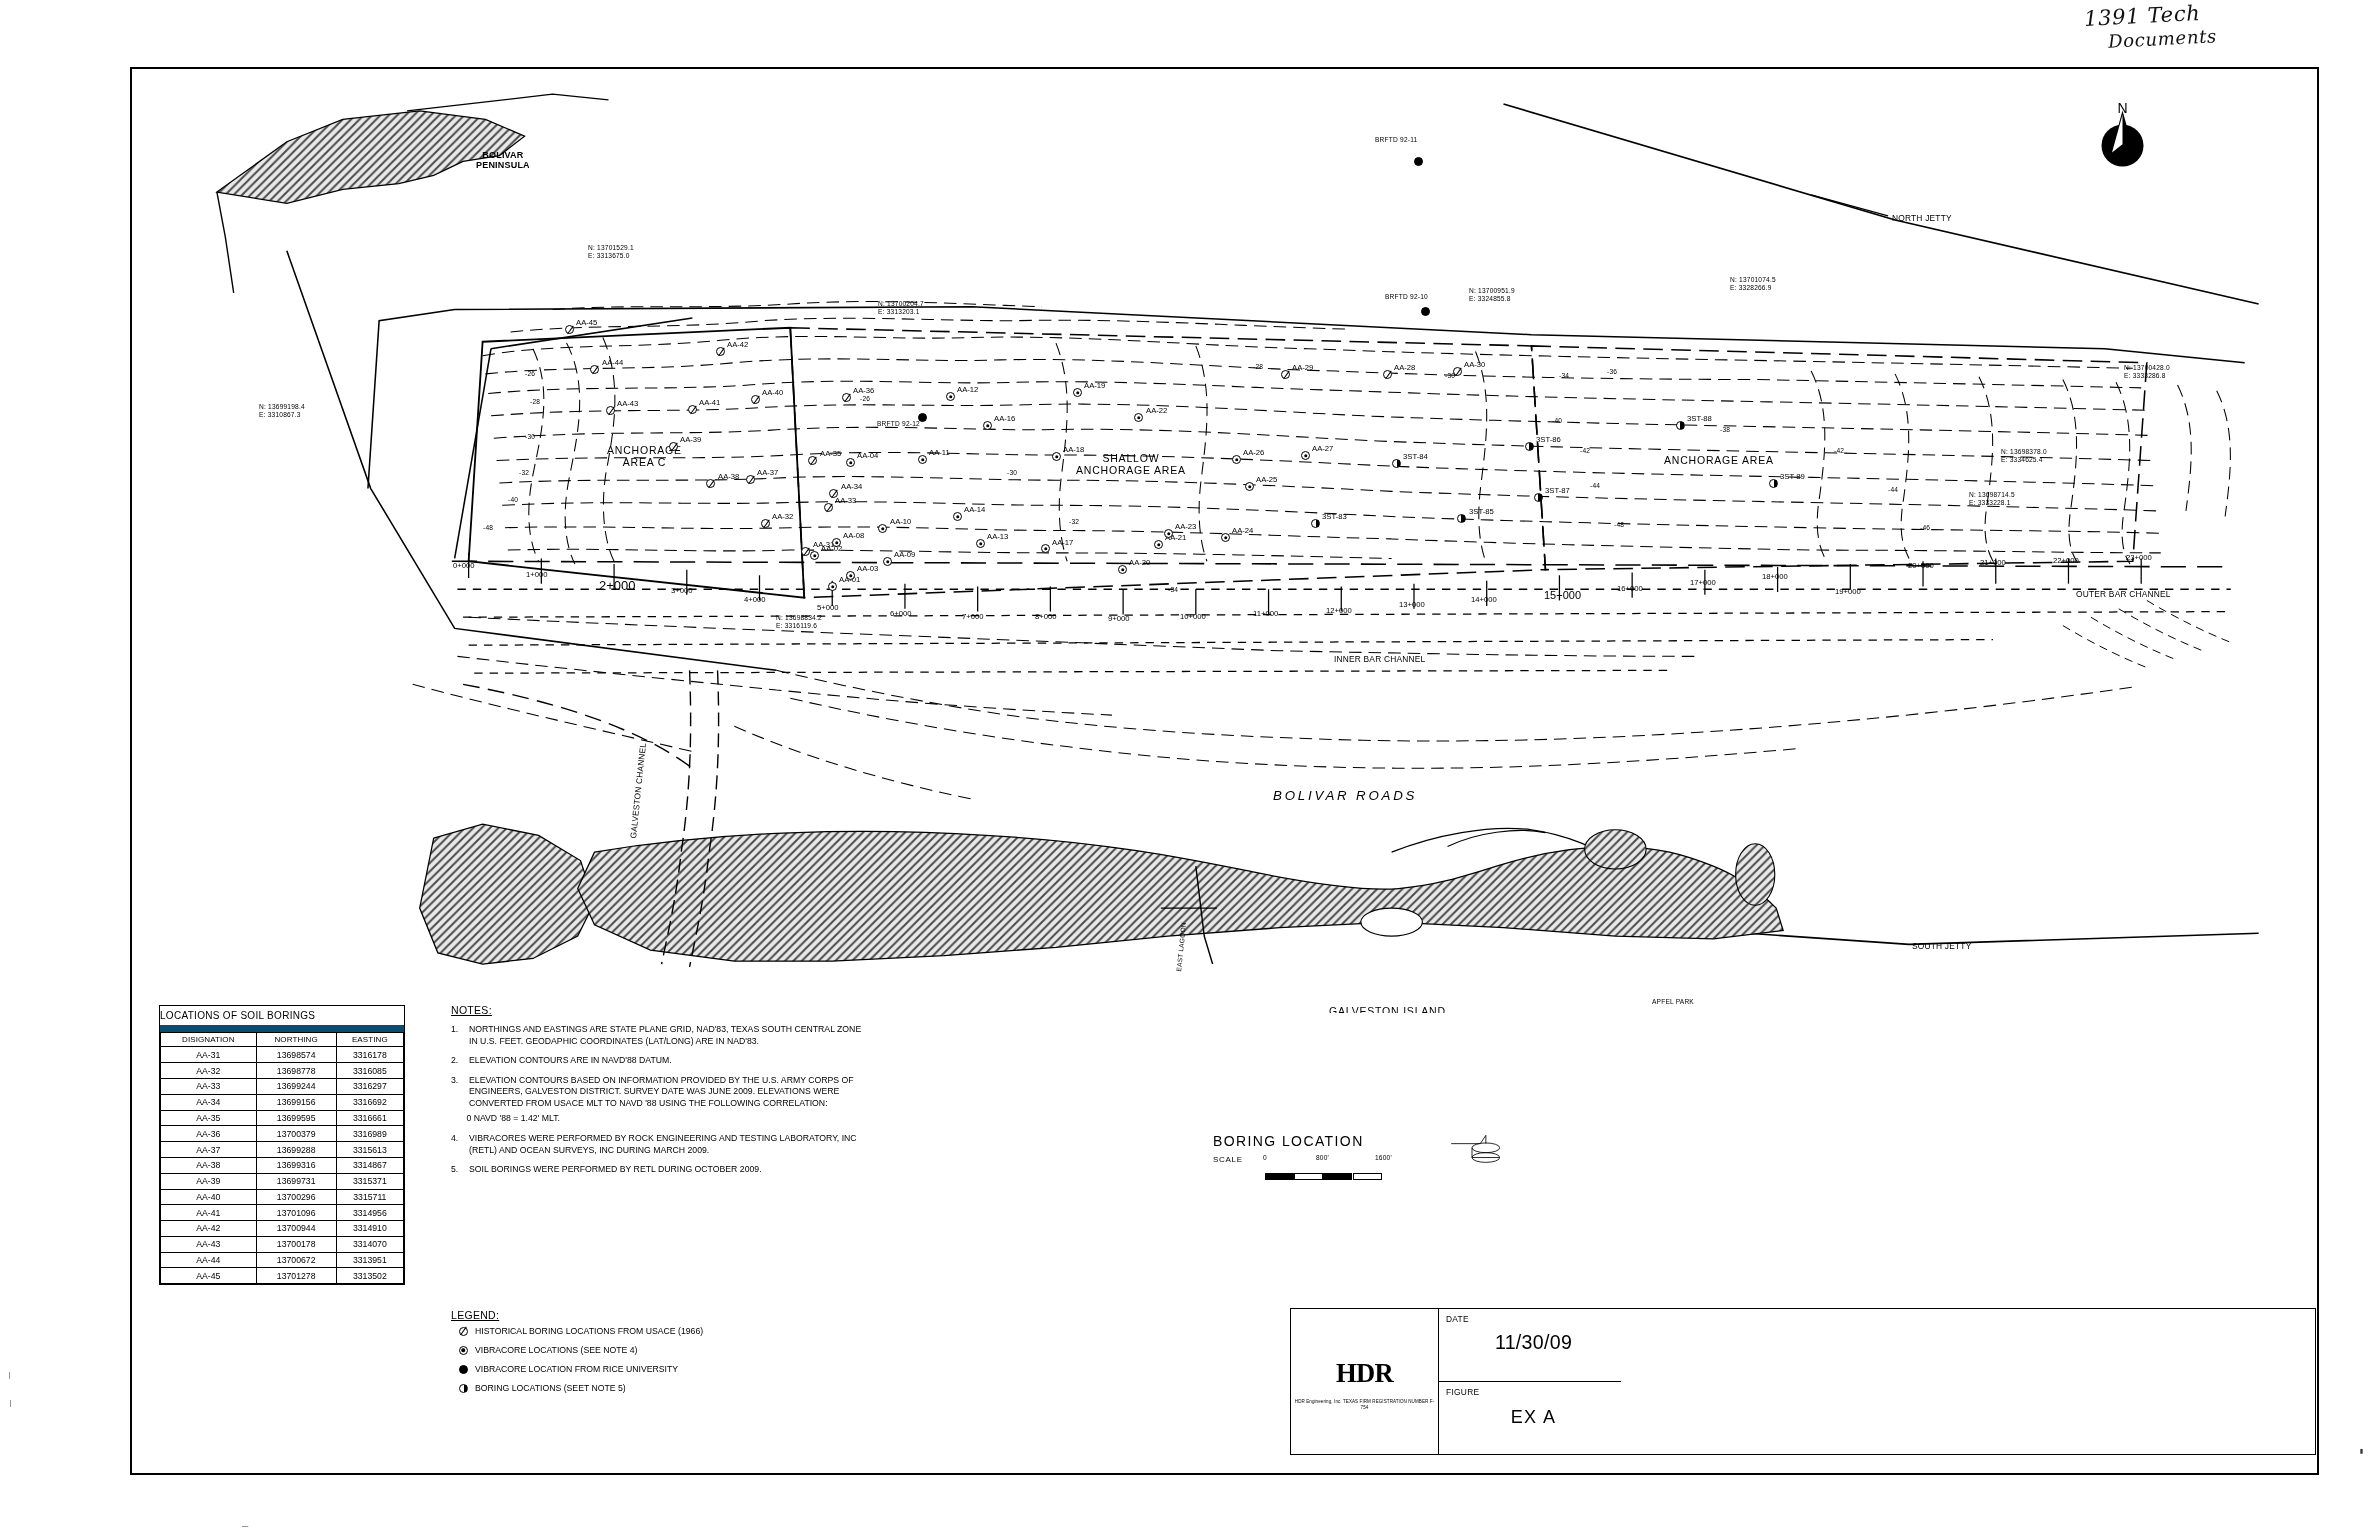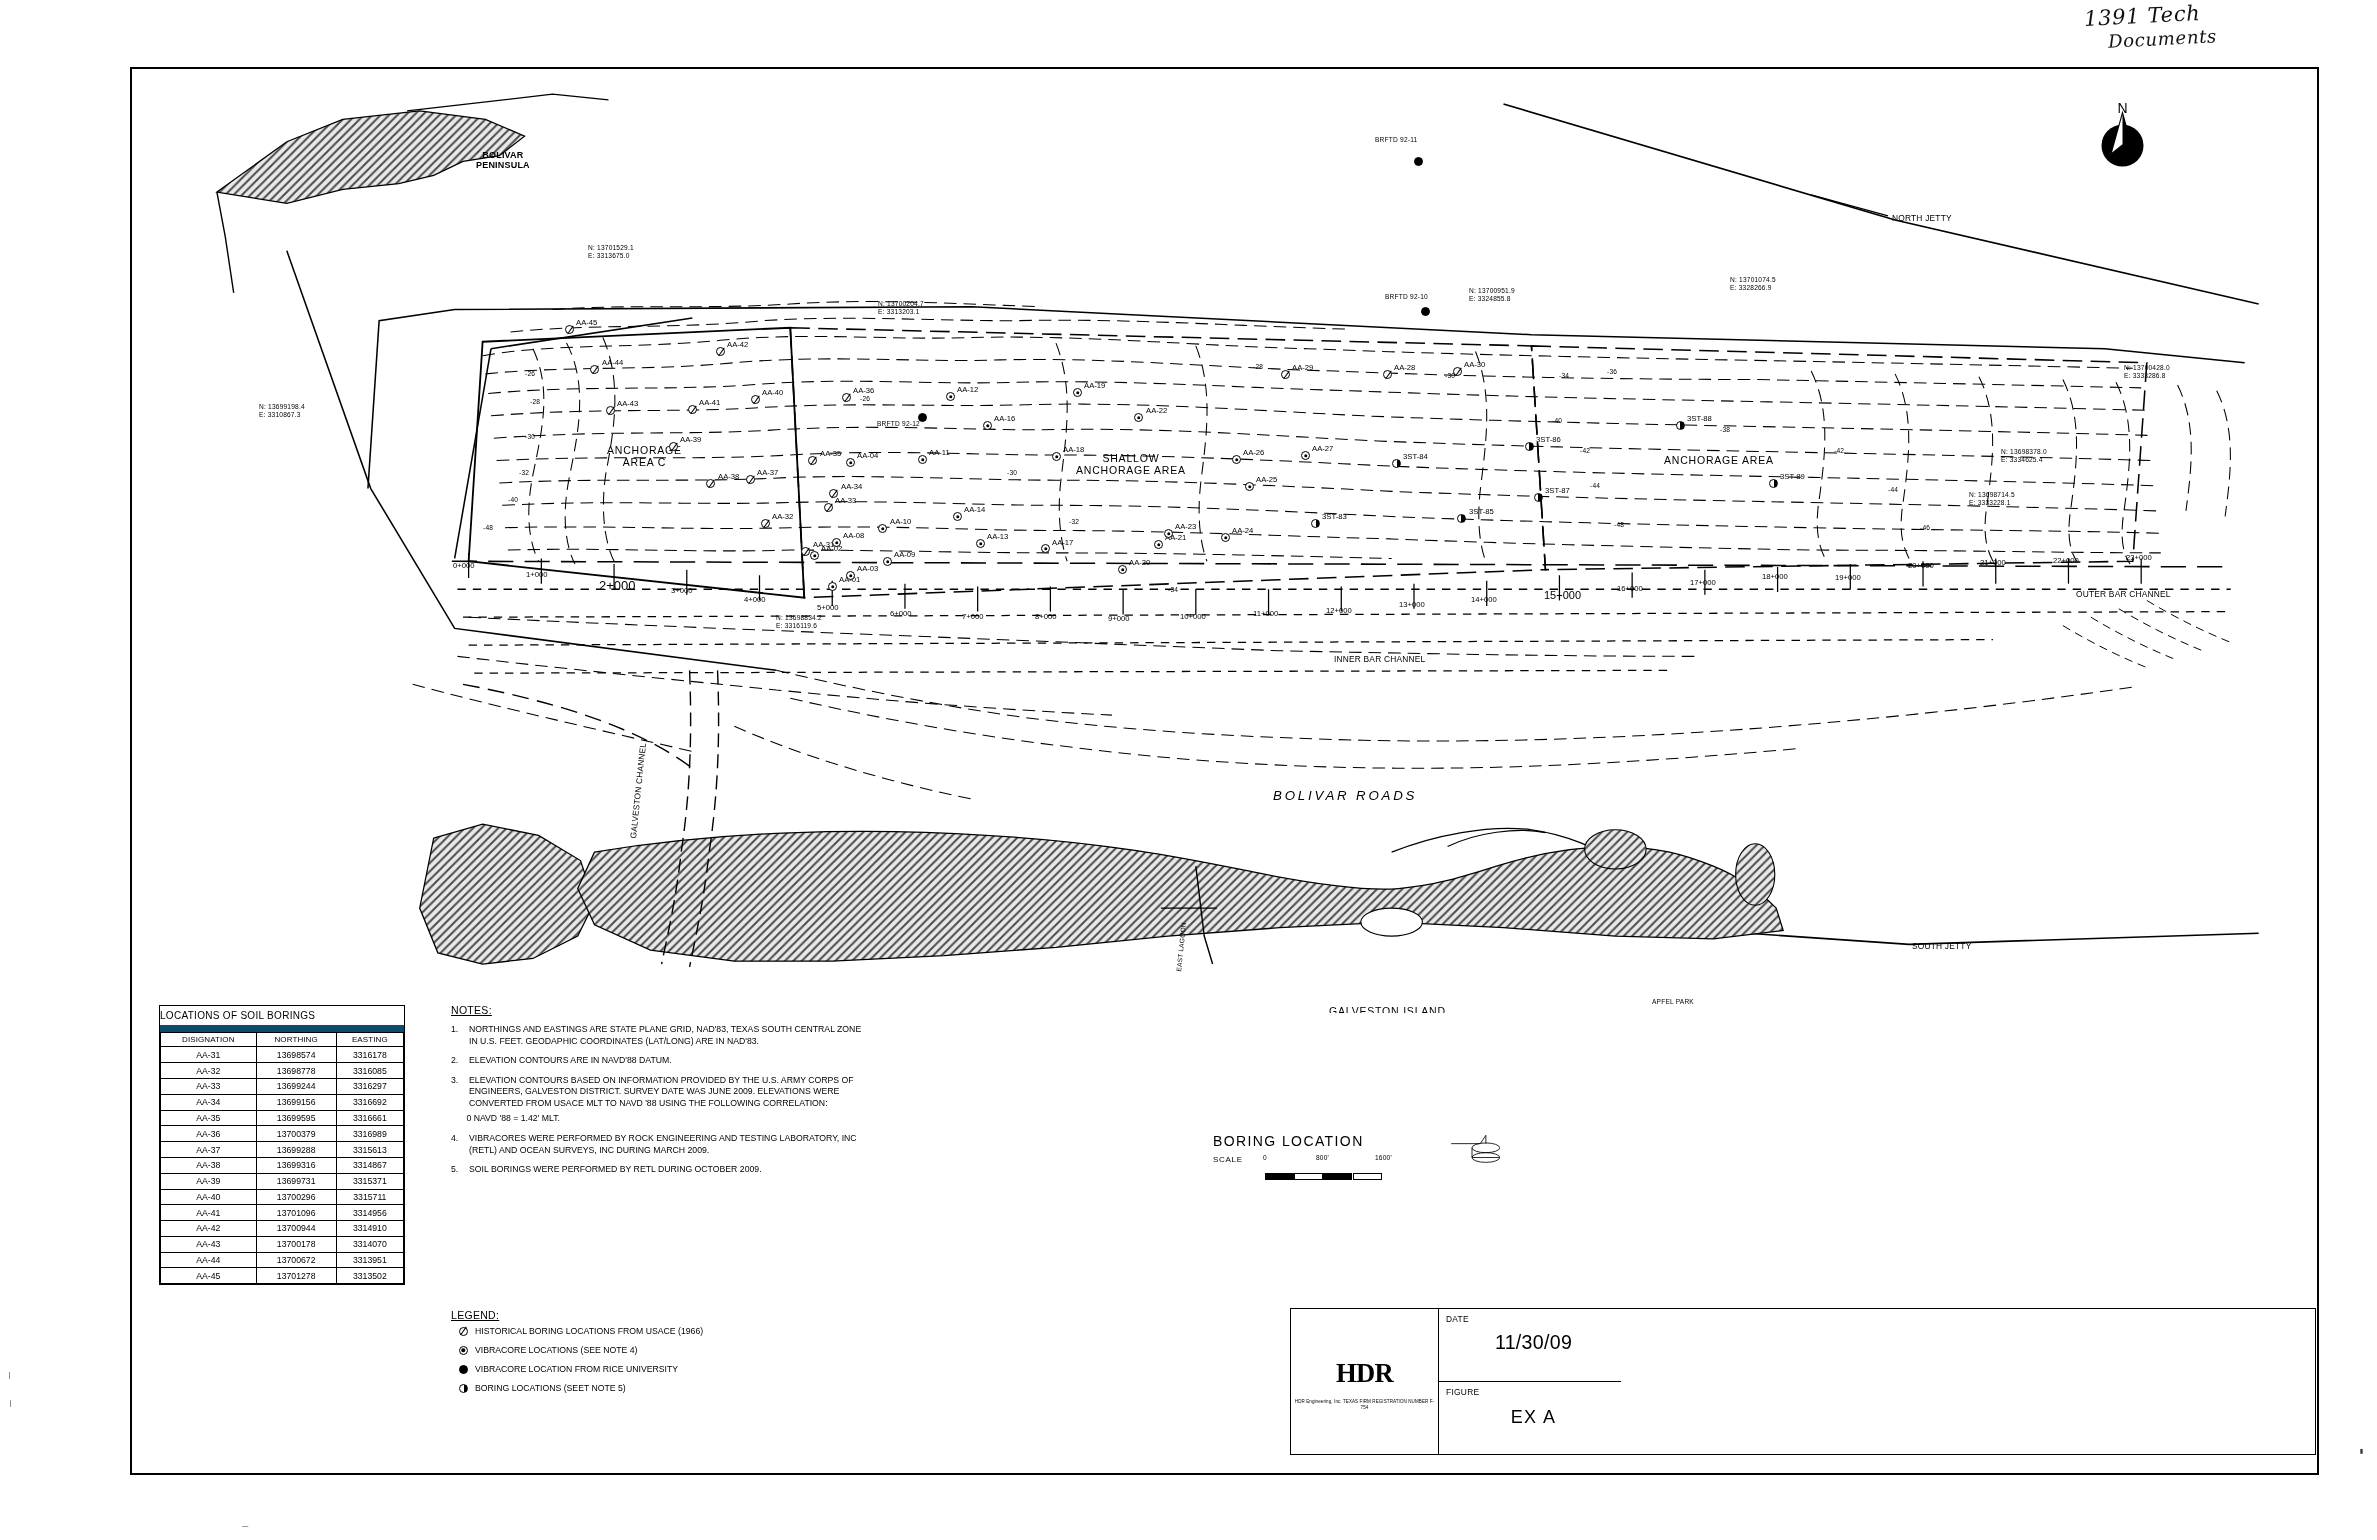--- a/index.html
+++ b/index.html
@@ -543,21 +543,21 @@
         <div class="symlbl" style="font-size: 7.7px; left: 975px; top: 545px;">9+000</div>
         <div class="symlbl" style="font-size: 7.7px; left: 1047px; top: 543px;">10+000</div>
         <div class="symlbl" style="font-size: 7.7px; left: 1120px; top: 540px;">11+000</div>
         <div class="symlbl" style="font-size: 7.7px; left: 1193px; top: 537px;">12+000</div>
         <div class="symlbl" style="font-size: 7.7px; left: 1266px; top: 531px;">13+000</div>
         <div class="symlbl" style="font-size: 7.7px; left: 1338px; top: 526px;">14+000</div>
         <div class="symlbl" style="font-size: 11px; left: 1411px; top: 520px;">15+000</div>
         <div class="symlbl" style="font-size: 7.7px; left: 1484px; top: 515px;">16+000</div>
         <div class="symlbl" style="font-size: 7.7px; left: 1557px; top: 509px;">17+000</div>
         <div class="symlbl" style="font-size: 7.7px; left: 1629px; top: 503px;">18+000</div>
-        <div class="symlbl" style="font-size: 7.7px; left: 1702px; top: 504px;">19+000</div>
+        <div class="symlbl" style="font-size: 7.7px; left: 1702px; top: 518px;">19+000</div>
         <div class="symlbl" style="font-size: 7.7px; left: 1775px; top: 492px;">20+000</div>
         <div class="symlbl" style="font-size: 7.7px; left: 1847px; top: 489px;">21+000</div>
         <div class="symlbl" style="font-size: 7.7px; left: 1920px; top: 487px;">22+000</div>
         <div class="symlbl" style="font-size: 7.7px; left: 1993px; top: 484px;">23+000</div>
       </div>
 
     <div class="lbl tiny" style="left:392px;top:301px;">-26</div>
     <div class="lbl tiny" style="left:397px;top:329px;">-28</div>
     <div class="lbl tiny" style="left:392px;top:364px;">-30</div>
     <div class="lbl tiny" style="left:386px;top:400px;">-32</div>

